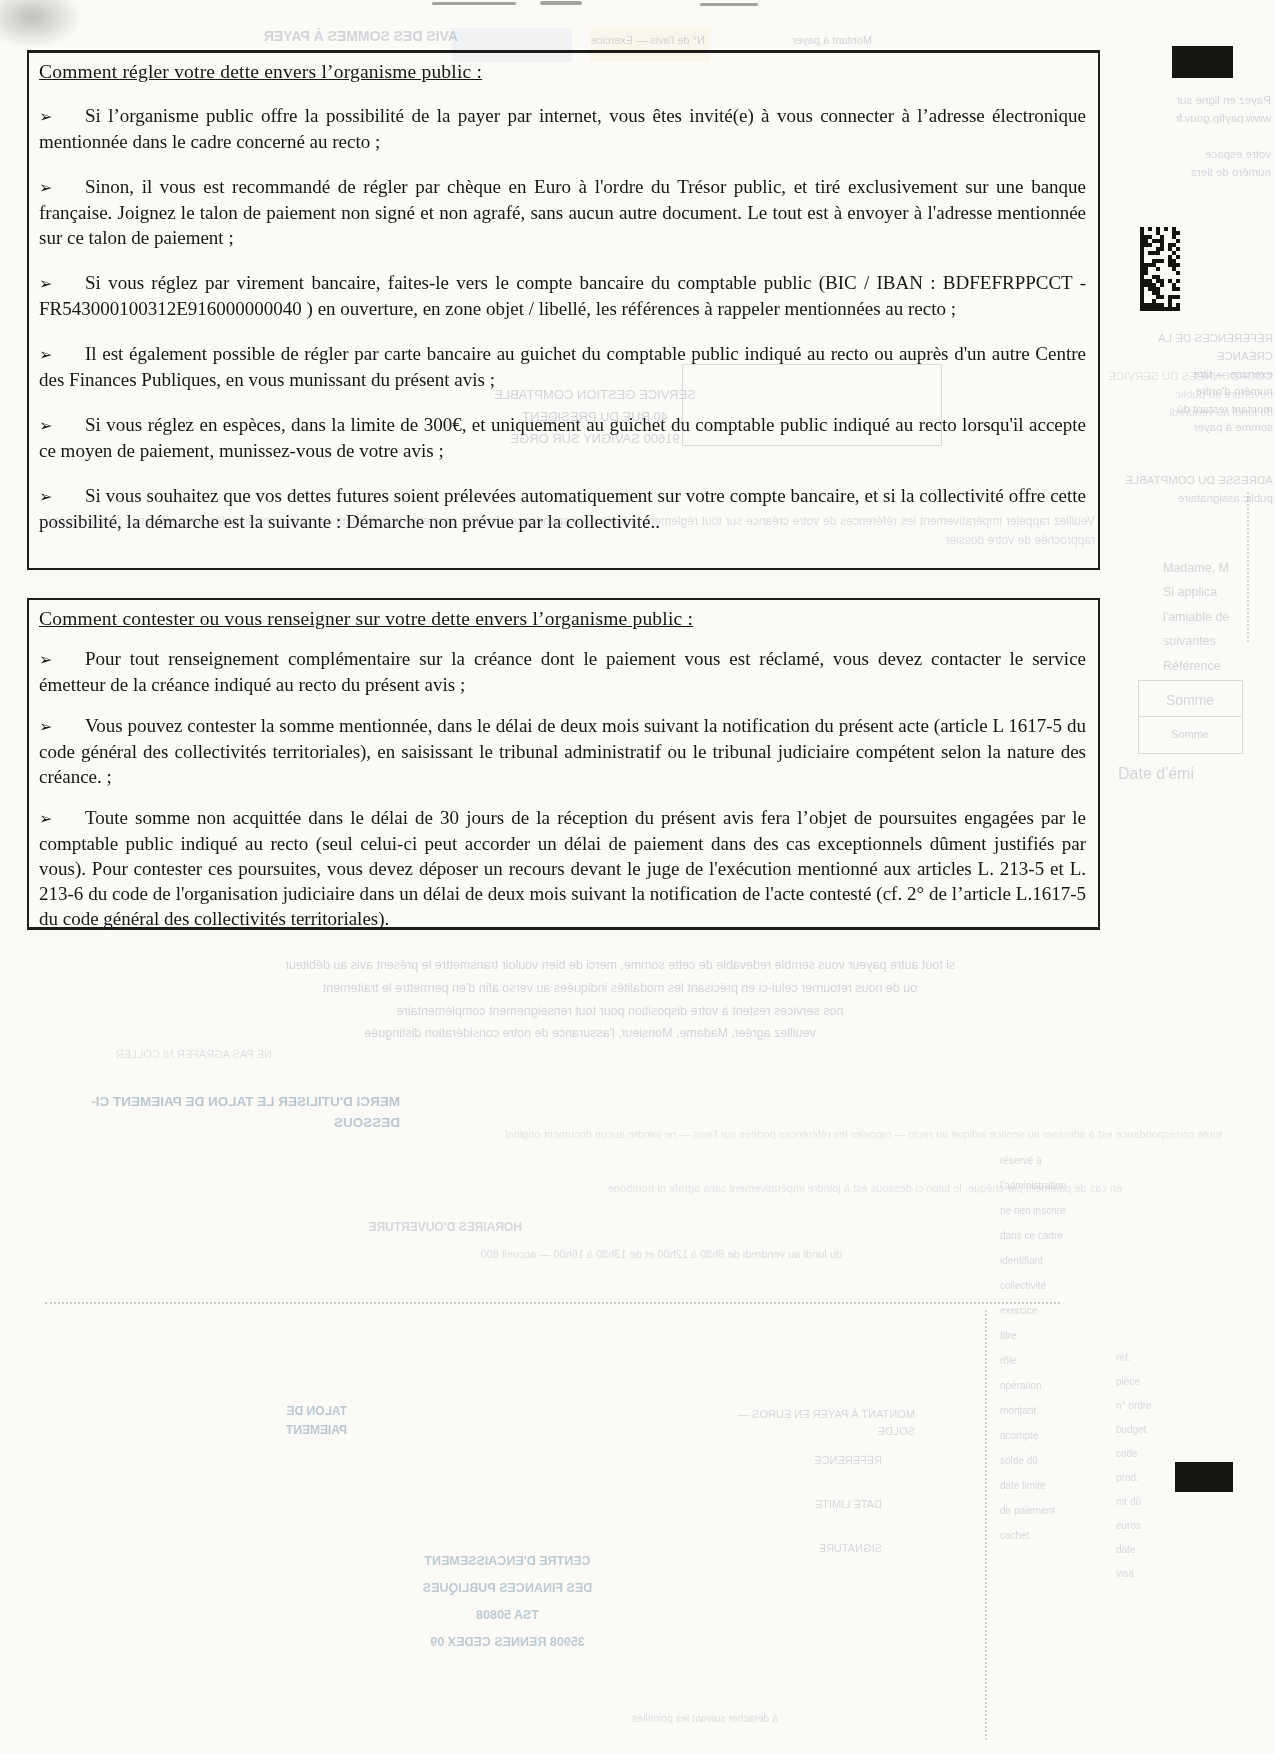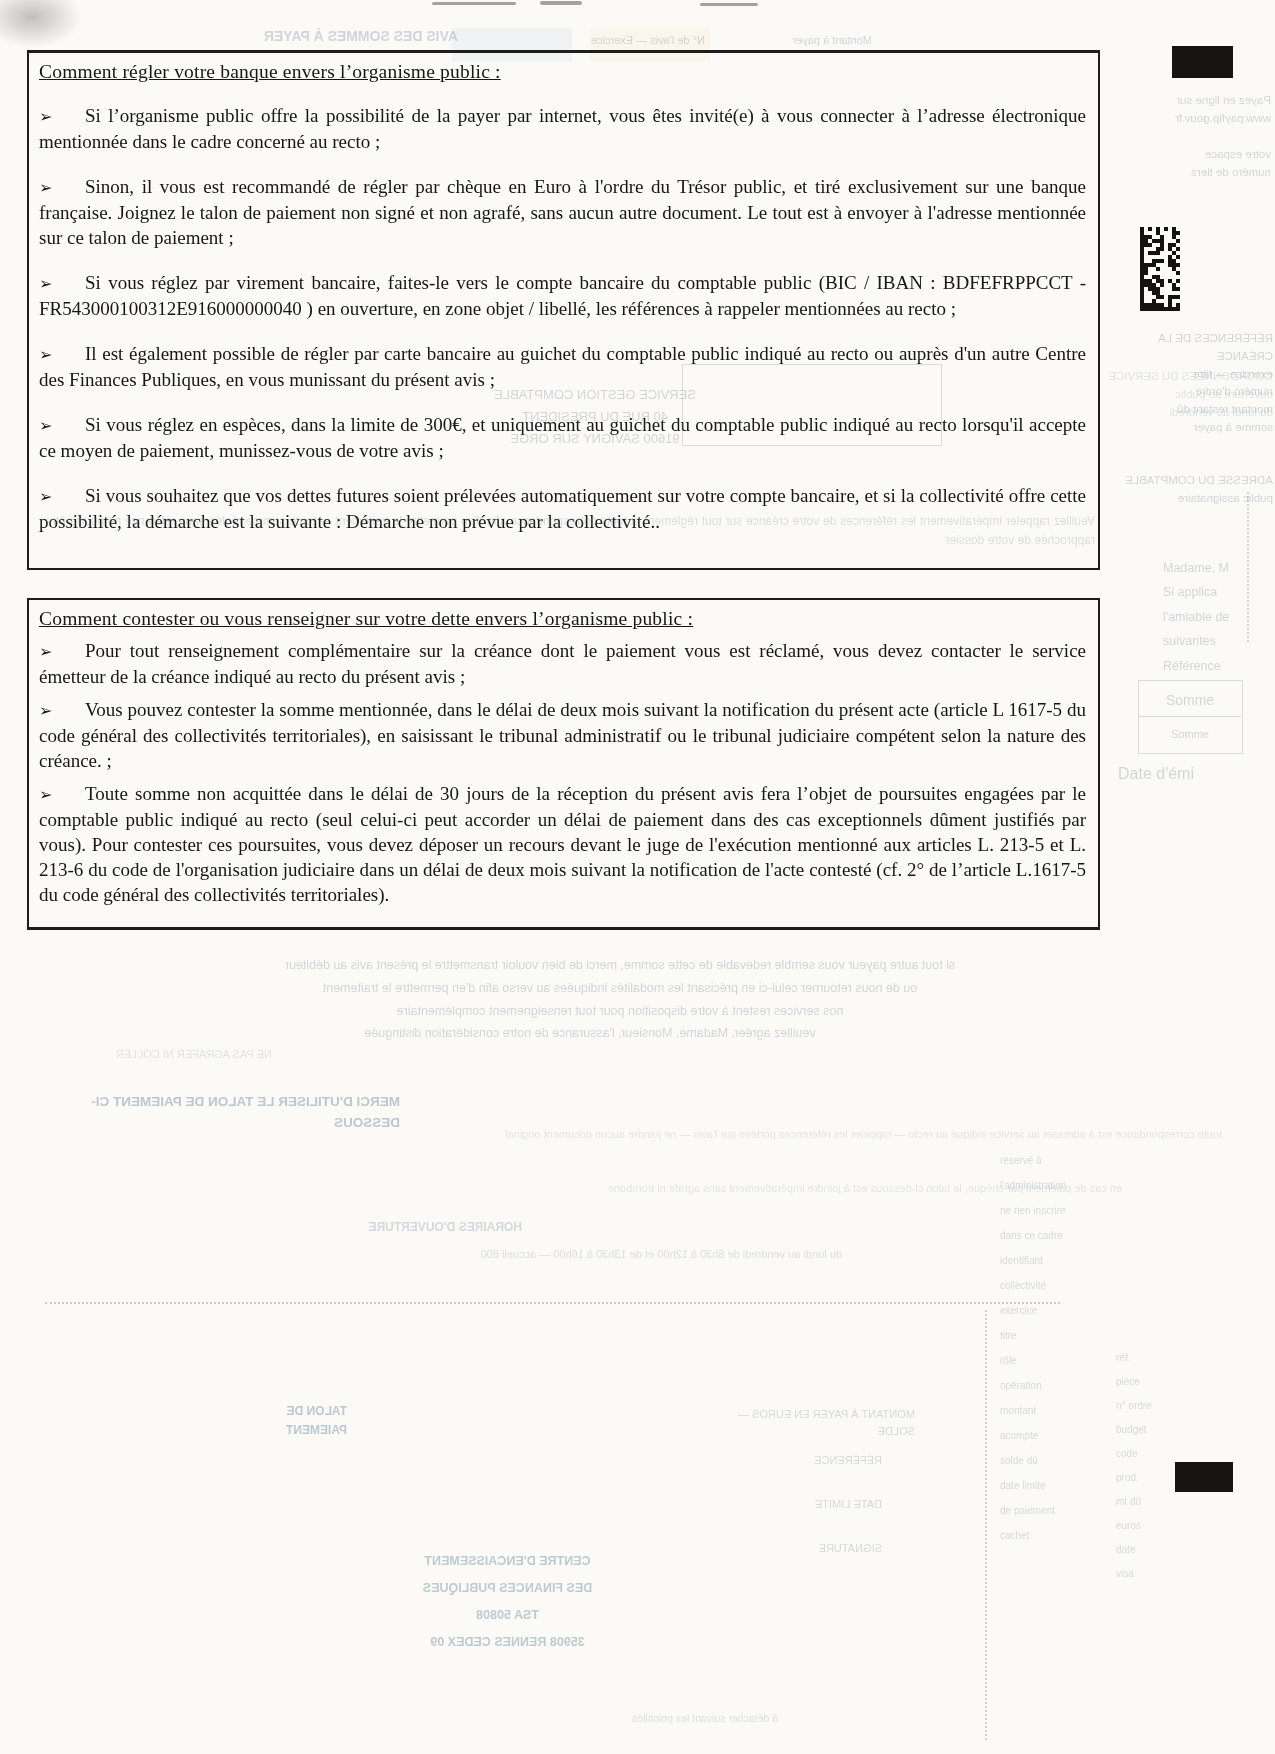--- a/index.html
+++ b/index.html
@@ -15,21 +15,21 @@
   }
   #box1{top:50px;height:520px;border-top-width:3px;}
   #box2{top:598px;height:332px;border-bottom-width:3px;}
   .box h2{
     font-size:19.5px;font-weight:normal;margin:2px 0 0 0;
     text-decoration:underline;letter-spacing:.2px;
   }
   .box p{
     font-size:19px;line-height:25px;margin:20px 0 0 0;text-align:justify;
   }
-  #box2 p{margin-top:8px;}
+  #box2 p{margin-top:16px;}
   .blt{display:inline-block;width:46px;font-size:16px;vertical-align:baseline;}
   
   .blackrect{position:absolute;background:#171512;}
   .smudge{position:absolute;border-radius:60%;
     background:radial-gradient(closest-side,rgba(120,120,118,.45),rgba(120,120,118,0));}
   .edge{position:absolute;background:rgba(90,90,88,.55);border-radius:2px;}
   .dm{position:absolute;}
   
   .g{
     position:absolute;color:#7d8ba0;opacity:.33;filter:blur(.6px);
@@ -56,21 +56,21 @@
   <div class="blackrect" style="left:1172px;top:46px;width:61px;height:32px;"></div>
   <div class="blackrect" style="left:1175px;top:1462px;width:58px;height:30px;"></div>
 
   <div class="g gm gb" style="left:38px;top:26px;width:420px;font-size:14px;">AVIS DES SOMMES À PAYER</div>
   <div class="tint" style="left:452px;top:28px;width:120px;height:34px;background:rgba(90,130,200,.12);"></div>
   <div class="tint" style="left:590px;top:28px;width:120px;height:34px;background:rgba(225,200,90,.14);"></div>
   <div class="g gm" style="left:455px;top:32px;width:250px;font-size:11px;">N° de l'avis — Exercice</div>
   <div class="g gm" style="left:712px;top:32px;width:160px;font-size:11px;">Montant à payer</div>
 
   <div class="box" id="box1">
-    <h2>Comment régler votre banque envers l’organisme public :</h2>
+    <h2>Comment régler votre dette envers l’organisme public :</h2>
     <p><span class="blt">➢</span><span>Si l’organisme public offre la possibilité de la payer par internet, vous êtes invité(e) à vous connecter à l’adresse électronique mentionnée dans le cadre concerné au recto ;</span></p>
     <p><span class="blt">➢</span><span>Sinon, il vous est recommandé de régler par chèque en Euro à l'ordre du Trésor public, et tiré exclusivement sur une banque française. Joignez le talon de paiement non signé et non agrafé, sans aucun autre document. Le tout est à envoyer à l'adresse mentionnée sur ce talon de paiement ;</span></p>
     <p><span class="blt">➢</span><span>Si vous réglez par virement bancaire, faites-le vers le compte bancaire du comptable public  (BIC / IBAN : BDFEFRPPCCT - FR543000100312E916000000040 ) en ouverture, en zone objet / libellé, les références à rappeler mentionnées au recto ;</span></p>
     <p><span class="blt">➢</span><span>Il est également possible de régler par carte bancaire au guichet du comptable public indiqué au recto ou auprès d'un autre Centre des Finances Publiques, en vous munissant du présent avis ;</span></p>
     <p><span class="blt">➢</span><span>Si vous réglez en espèces, dans la limite de 300€, et uniquement au guichet du comptable public indiqué au recto lorsqu'il accepte ce moyen de paiement, munissez-vous de votre avis ;</span></p>
     <p><span class="blt">➢</span><span>Si vous souhaitez que vos dettes futures soient prélevées automatiquement sur votre compte bancaire, et si la collectivité offre cette possibilité, la démarche est la suivante :  Démarche non prévue par la collectivité..</span></p>
   </div>
 
   <div class="gr" style="left:682px;top:364px;width:258px;height:80px;"></div>
   <div class="g gm gc" style="left:470px;top:384px;width:250px;font-size:13px;line-height:1.7;">SERVICE GESTION COMPTABLE

